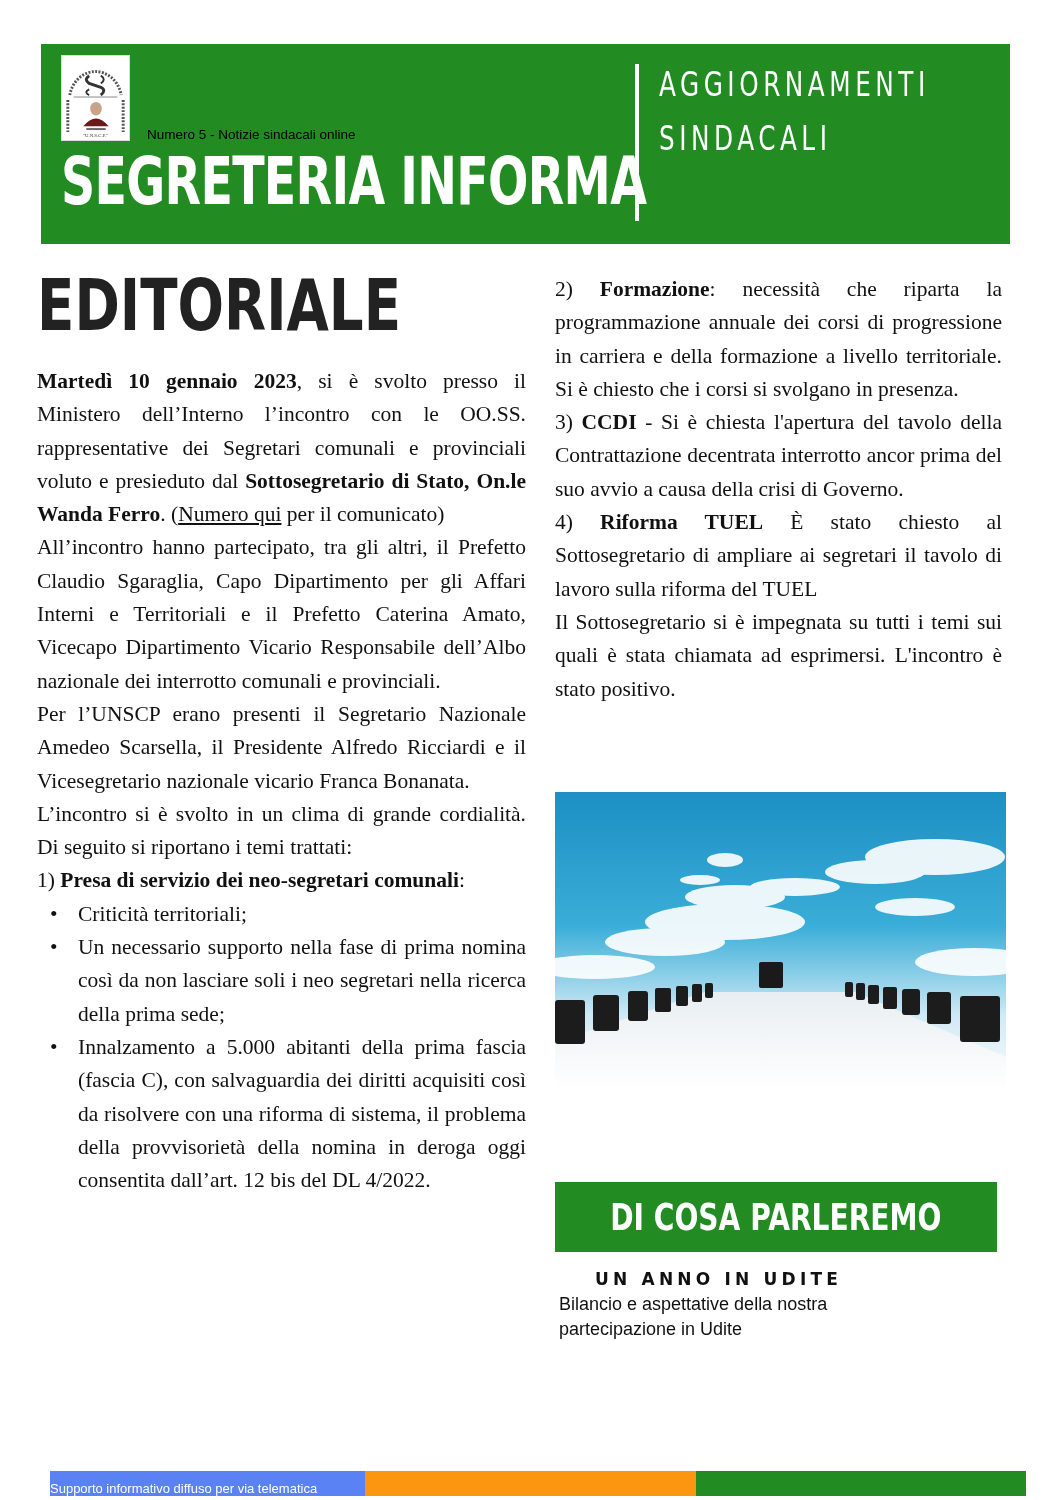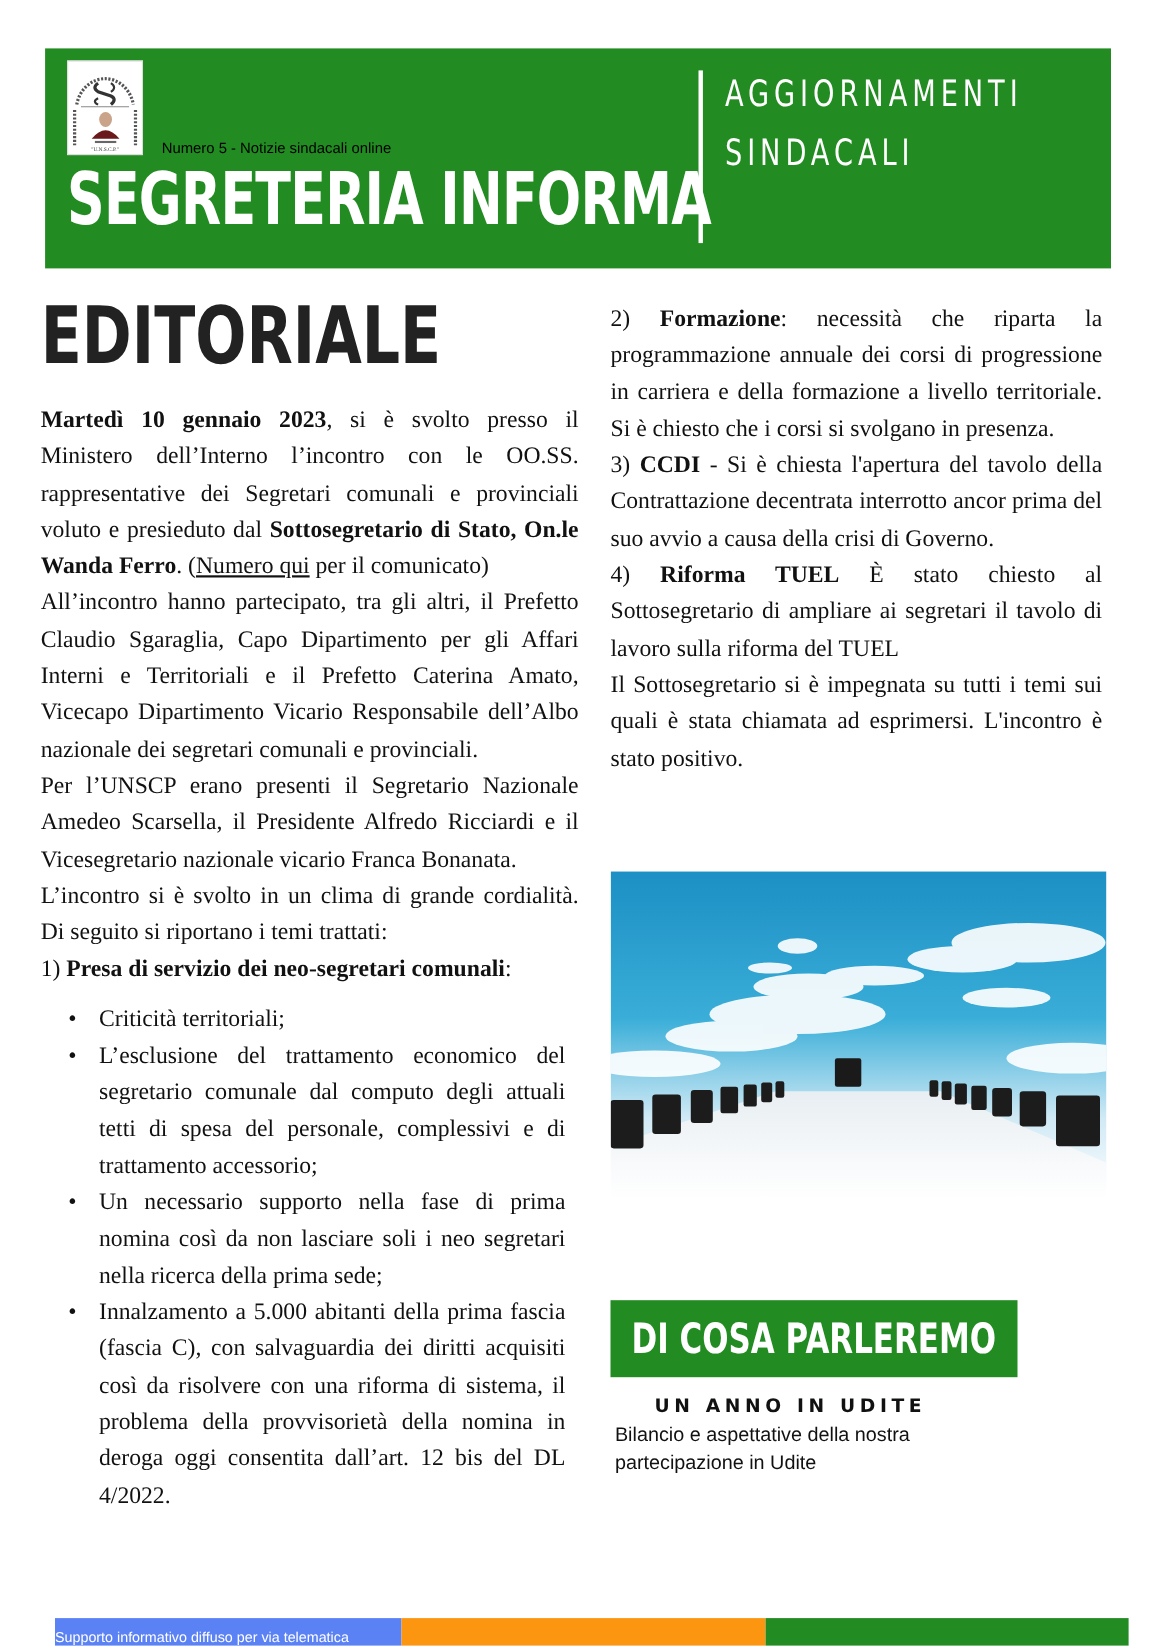--- a/index.html
+++ b/index.html
@@ -16,30 +16,30 @@
   .quote { position:absolute; left:618px; top:119px; width:337px; font-family:"Liberation Sans", sans-serif; font-size:13.3px; line-height:19px; color:#eef7ea; text-align:justify; }
 
   
   .edit-title { position:absolute; left:37px; top:262px; font-family:"DejaVu Sans", sans-serif; font-weight:bold; font-size:72px; line-height:86px; color:#222; transform:scaleX(0.76); transform-origin:left center; white-space:nowrap; }
   .col { position:absolute; font-size:21.5px; line-height:33.3px; text-align:justify; }
   .col p { margin:0; }
   .col b { font-weight:bold; }
   .col a { color:#111; text-decoration:underline; }
   .left { left:37px; top:365px; width:489px; }
   .right { left:555px; top:273px; width:447px; }
-  ul.bullets { margin:12px; padding:0 0 0 41px; list-style:none; }
+  ul.bullets { margin:0; padding:0 0 0 41px; list-style:none; }
   ul.bullets li { position:relative; }
   ul.bullets li::before { content:"•"; position:absolute; left:-28px; top:0; }
 
   
   .photo { position:absolute; left:555px; top:792px; width:451px; height:298px; overflow:hidden; }
   .photo svg { width:100%; height:100%; display:block; }
 
   
-  .dcp { position:absolute; left:555px; top:1182px; width:370px; height:70px; background:#228b22; display:flex; align-items:center; justify-content:center; }
+  .dcp { position:absolute; left:555px; top:1182px; width:442px; height:70px; background:#228b22; display:flex; align-items:center; justify-content:center; }
   .dcp span { font-family:"DejaVu Sans", sans-serif; font-weight:bold; font-size:38px; color:#fff; transform:scaleX(0.74); white-space:nowrap; display:inline-block; }
   .udite-title { position:absolute; left:559px; top:1269px; font-family:"DejaVu Sans", sans-serif; font-weight:bold; font-size:17px; letter-spacing:4.2px; color:#111;margin-left:36px; }
   .udite-sub { position:absolute; left:559px; top:1292px; width:300px; font-family:"Liberation Sans", sans-serif; font-size:18px; line-height:25px; color:#111; }
 
   
   .foot { position:absolute; top:1471px; height:25px; }
   .foot-blue { left:50px; width:315px; background:#5b82f5; }
   .foot-orange { left:365px; width:331px; background:#fc9611; }
   .foot-green { left:696px; width:330px; background:#228b22; }
   .foot-text { position:absolute; left:0; top:10px; font-family:"Liberation Sans", sans-serif; font-size:13px; color:#fff; white-space:nowrap; }
@@ -70,29 +70,28 @@
     <div>SINDACALI</div>
   </div>
 </div>
 
 <div class="edit-title">EDITORIALE</div>
 
 <div class="col left">
   <p>
     <b>Martedì 10 gennaio 2023</b><span>, si è svolto presso il Ministero dell’Interno l’incontro con le OO.SS. rappresentative dei Segretari comunali e provinciali voluto e presieduto dal </span><b>Sottosegretario di Stato, On.le Wanda Ferro</b><span>. (</span><a href="#">Numero qui</a><span> per il comunicato)</span>
   </p>
-  <p>All’incontro hanno partecipato, tra gli altri, il Prefetto Claudio Sgaraglia, Capo Dipartimento per gli Affari Interni e Territoriali e il Prefetto Caterina Amato, Vicecapo Dipartimento Vicario Responsabile dell’Albo nazionale dei segretari comunali e provinciali.</p>
+  <p>All’incontro hanno partecipato, tra gli altri, il Prefetto Claudio Sgaraglia, Capo Dipartimento per gli Affari Interni e Territoriali e il Prefetto Caterina Amato, Vicecapo Dipartimento Vicario Responsabile dell’Albo nazionale dei interrotto comunali e provinciali.</p>
   <p>Per l’UNSCP erano presenti il Segretario Nazionale Amedeo Scarsella, il Presidente Alfredo Ricciardi e il Vicesegretario nazionale vicario Franca Bonanata.</p>
   <p>L’incontro si è svolto in un clima di grande cordialità. Di seguito si riportano i temi trattati:</p>
   <p>
     <span>1) </span><b>Presa di servizio dei neo-segretari comunali</b><span>:</span>
   </p>
   <ul class="bullets">
     <li>Criticità territoriali;</li>
-    <li>L’esclusione del trattamento economico del segretario comunale dal computo degli attuali tetti di spesa del personale, complessivi e di trattamento accessorio;</li>
     <li>Un necessario supporto nella fase di prima nomina così da non lasciare soli i neo segretari nella ricerca della prima sede;</li>
     <li>Innalzamento a 5.000 abitanti della prima fascia (fascia C), con salvaguardia dei diritti acquisiti così da risolvere con una riforma di sistema, il problema della provvisorietà della nomina in deroga oggi consentita dall’art. 12 bis del DL 4/2022.</li>
   </ul>
 </div>
 
 <div class="col right">
   <p>
     <span>2) </span><b>Formazione</b><span>: necessità che riparta la programmazione annuale dei corsi di progressione in carriera e della formazione a livello territoriale. Si è chiesto che i corsi si svolgano in presenza.</span>
   </p>
   <p>

